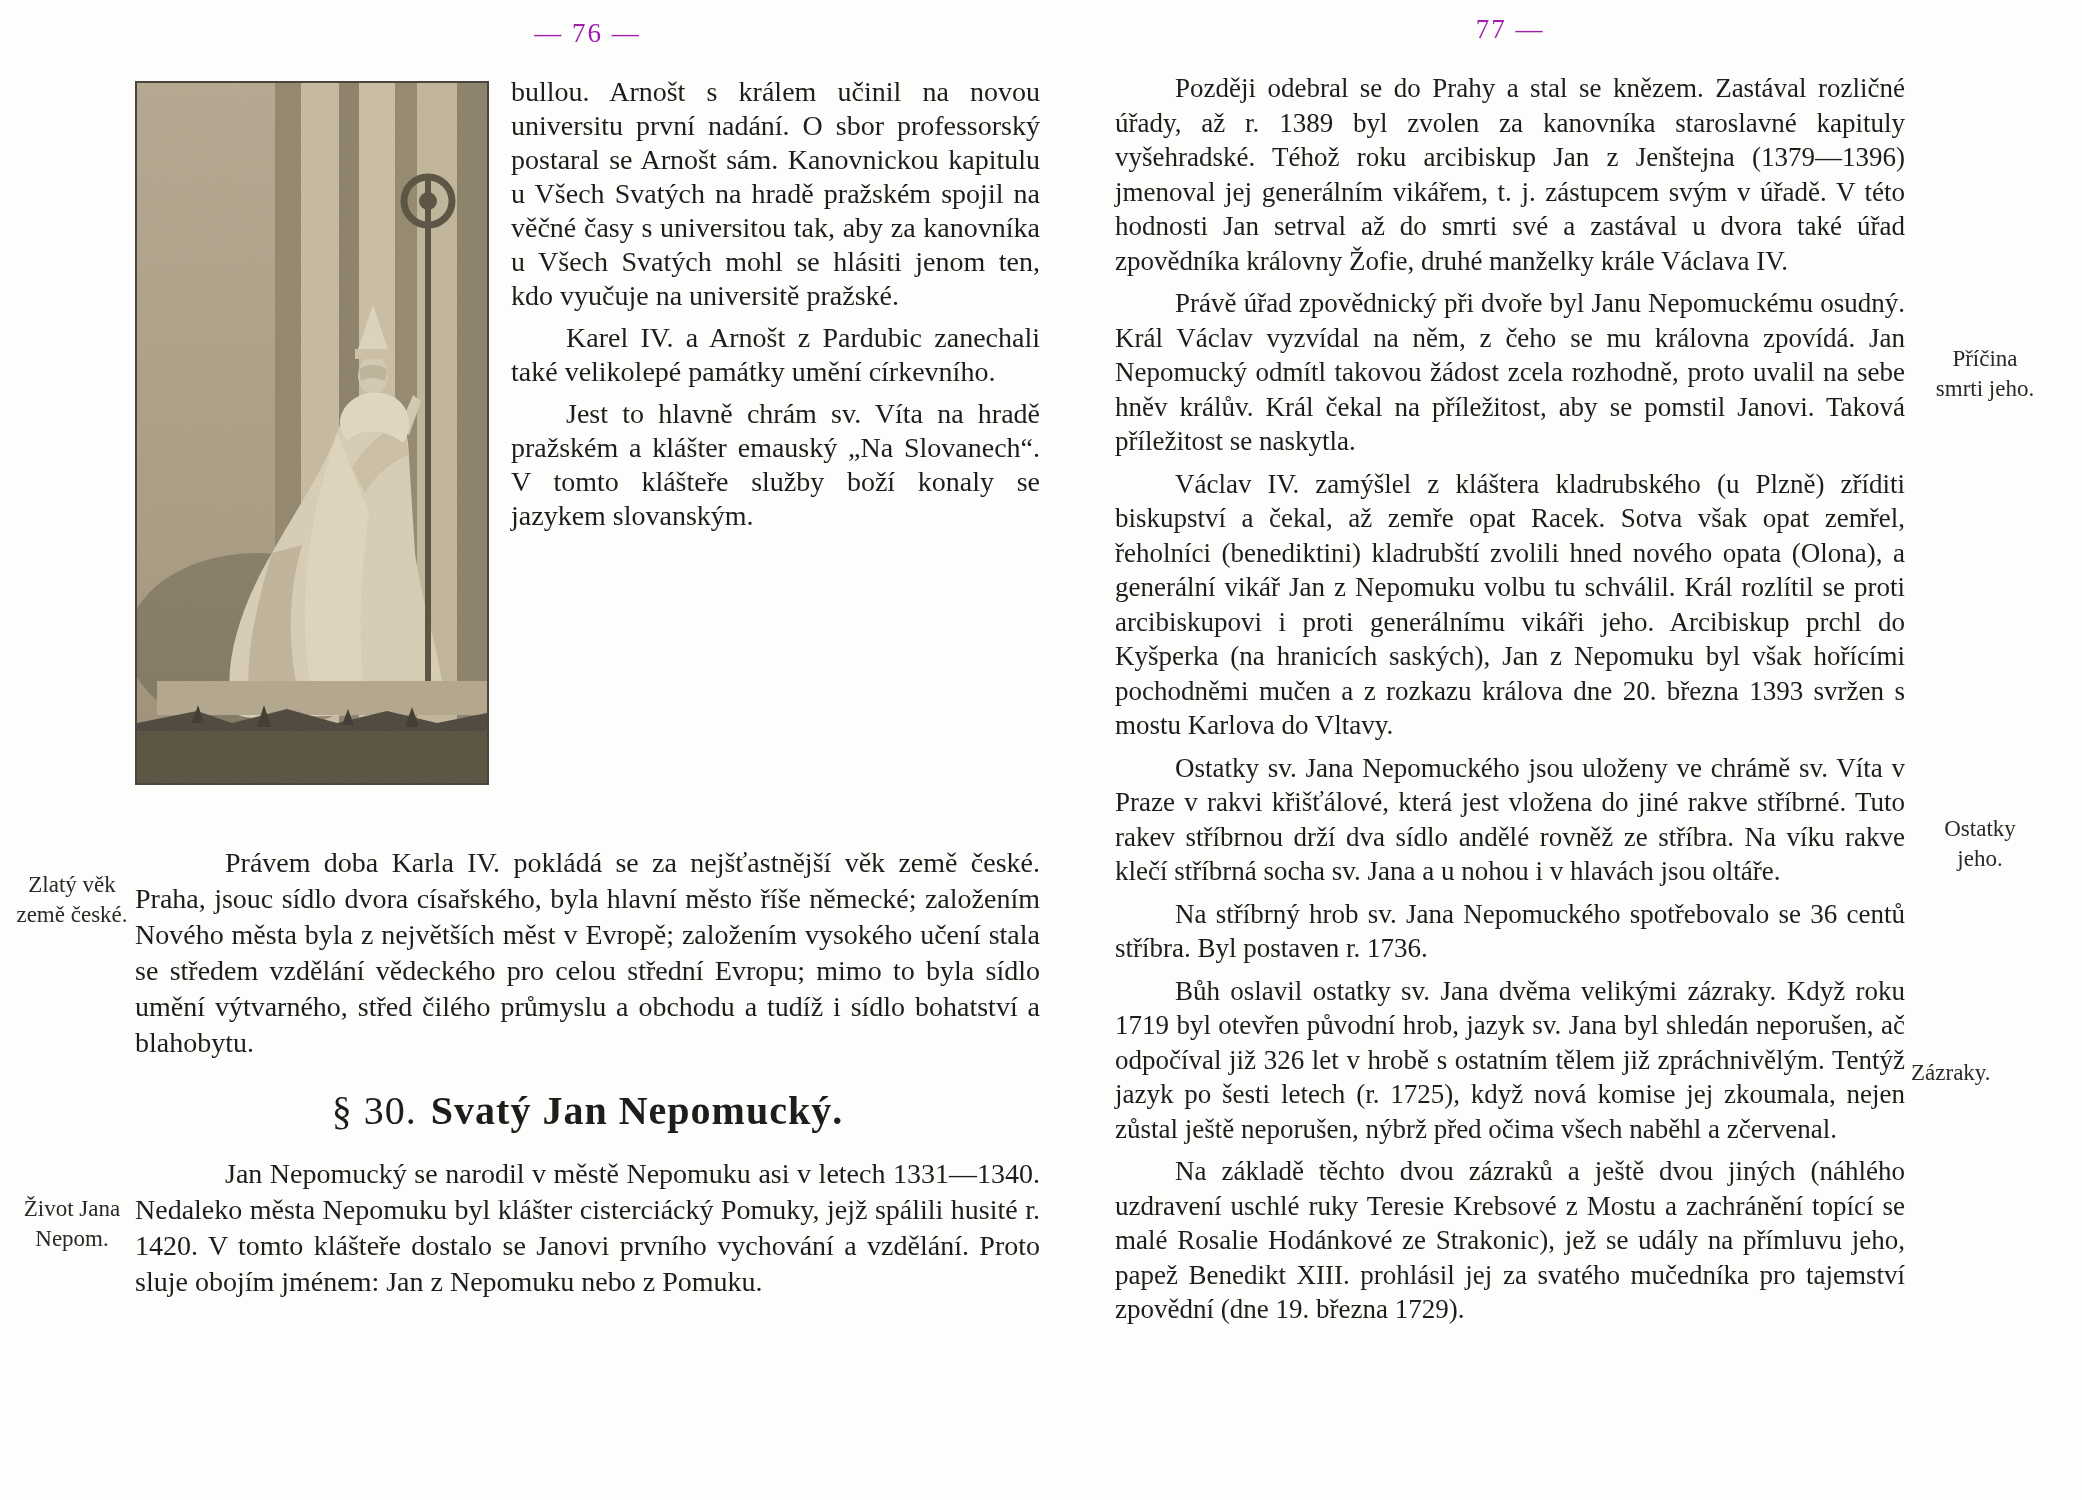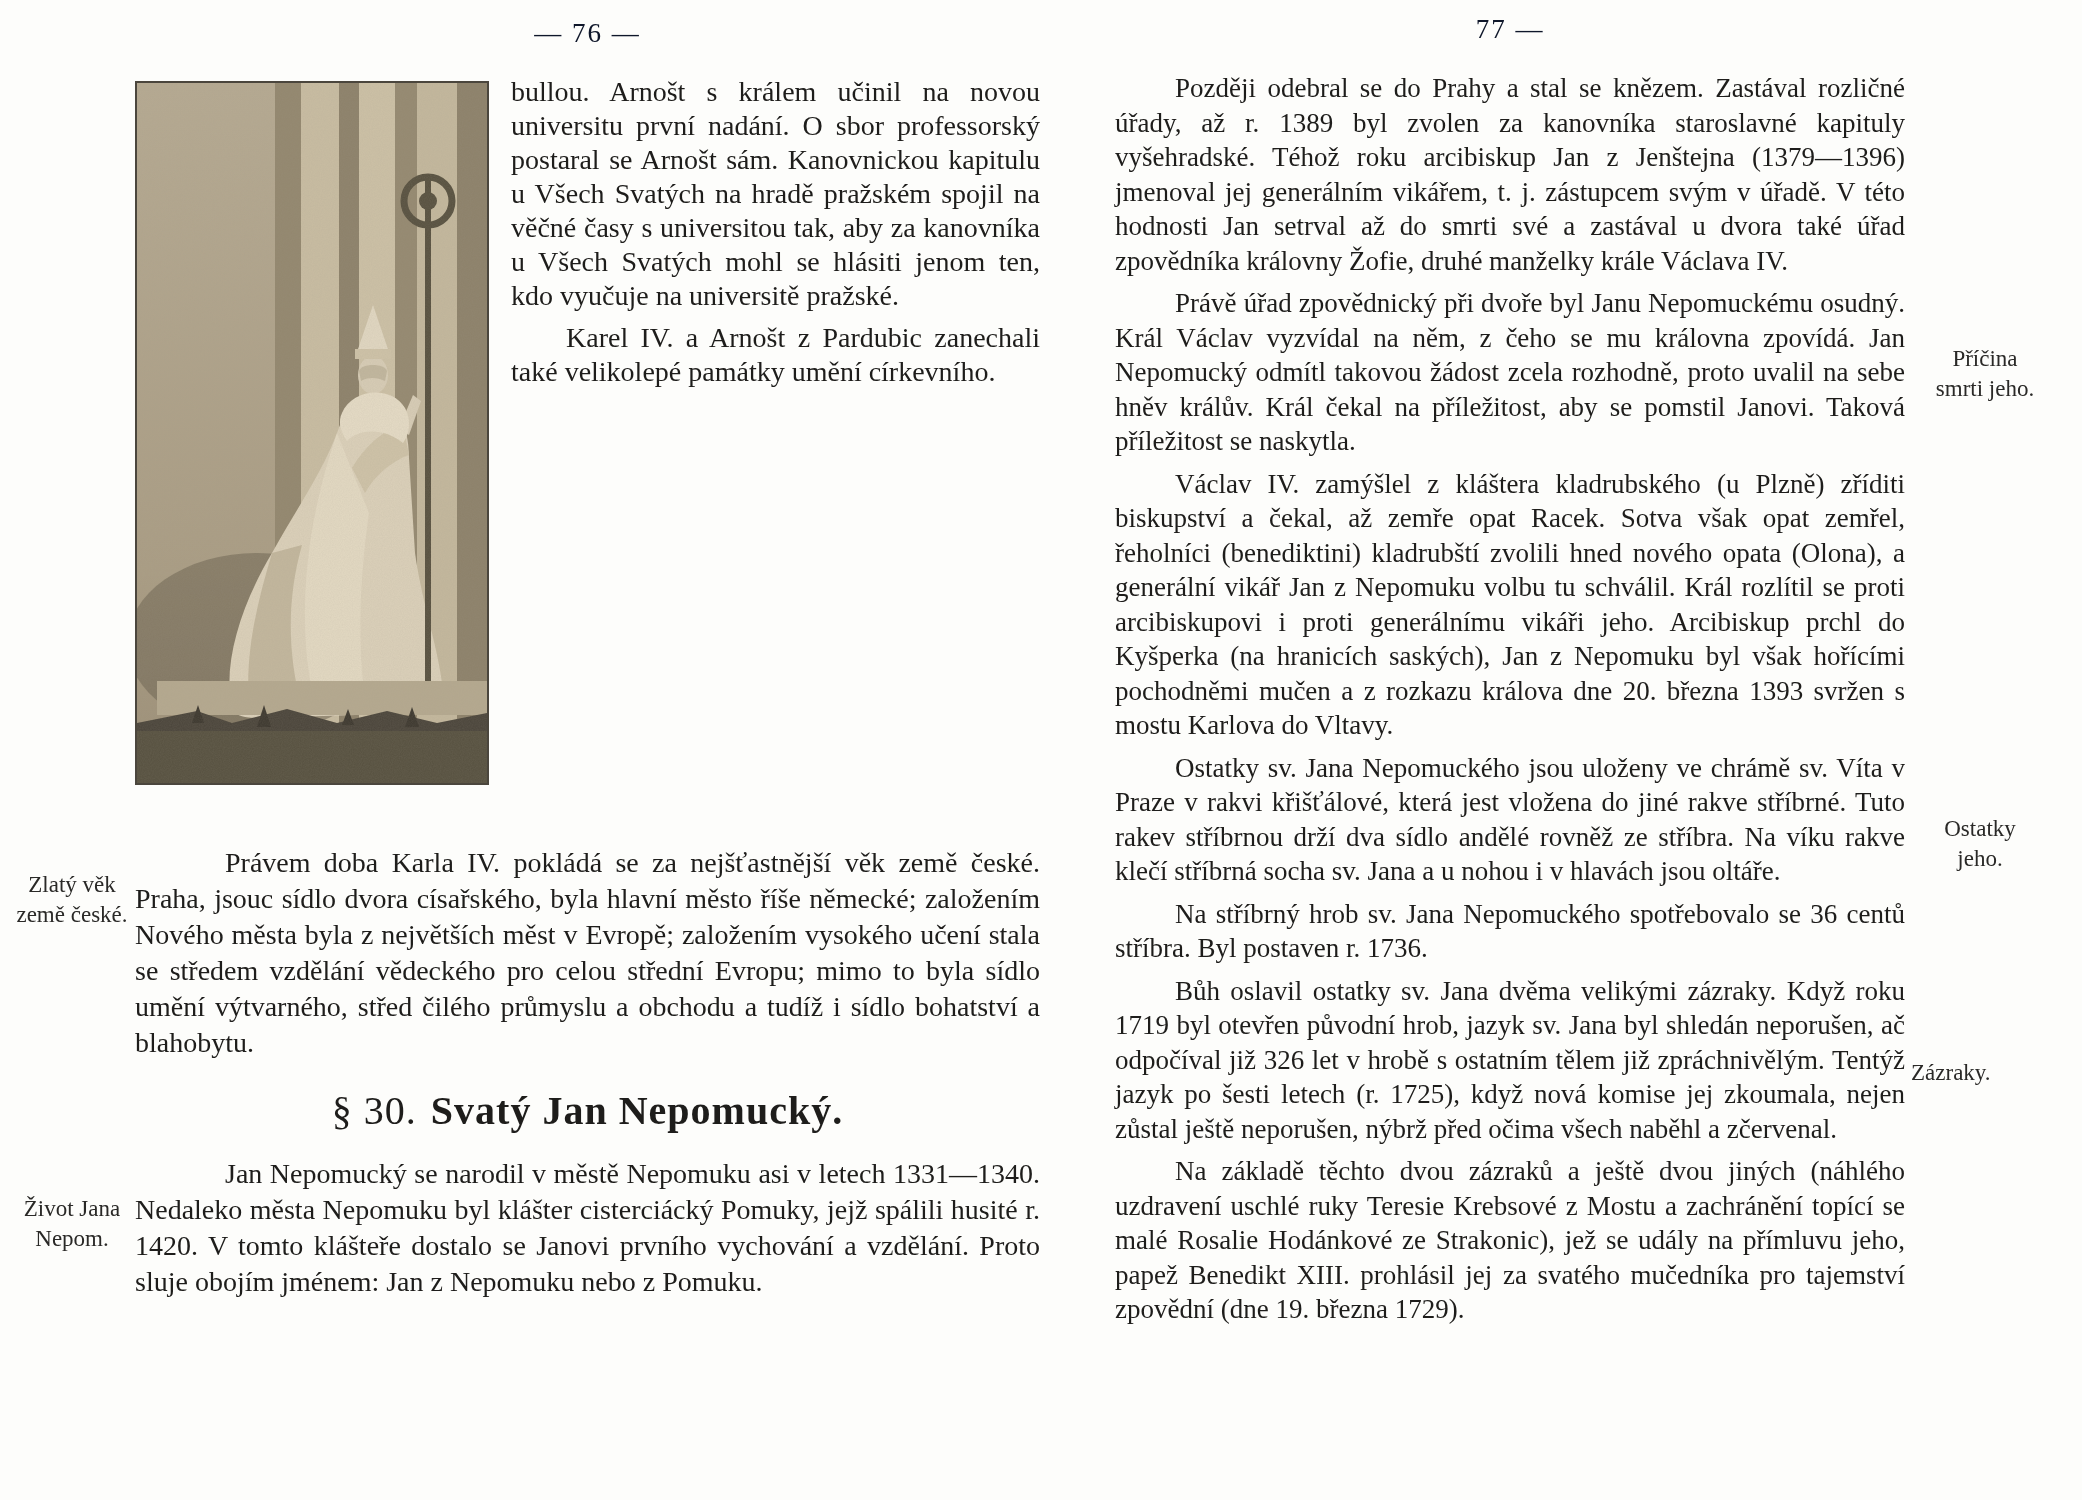--- a/index.html
+++ b/index.html
@@ -11,21 +11,21 @@
   }
   .page{position:absolute;top:0;height:1500px;}
   .page-left{left:0;width:1041px;}
   .page-right{left:1041px;width:1041px;}
 
   .main-left{position:absolute;left:135px;top:18px;width:905px;}
   .main-right{position:absolute;left:74px;top:14px;width:790px;}
 
   .page-head{
     text-align:center;font-size:27px;letter-spacing:2px;
-    margin:0 0 26px 0;color:#0f172a;
+    margin:0 0 26px 0;color:#a21caf;
   }
 
   
   .figure{float:left;width:354px;margin:6px 22px 60px 0;}
   .photo-frame{
     width:350px;height:700px;border:2px solid #4b463d;
     background:#b3a78f;box-shadow:0 0 0 1px #d8d0bc inset;
   }
   .photo-frame svg{display:block;width:100%;height:100%;}
   .fig-caption{
@@ -156,20 +156,21 @@
             </g>
             <rect x="0" y="648" width="350" height="52" fill="#56503f"></rect>
 
             <rect x="0" y="0" width="350" height="700" filter="url(#grain)" opacity="0.5"></rect>
           </svg>
         </div>
       </div>
 
       <p class="colp">bullou. Arnošt s králem učinil na novou universitu první nadání. O sbor professorský postaral se Arnošt sám. Kanovnickou kapitulu u Všech Svatých na hradě pražském spojil na věčné časy s universitou tak, aby za kanovníka u Všech Svatých mohl se hlásiti jenom ten, kdo vyučuje na universitě pražské.</p>
       <p class="colp indent-sm">Karel IV. a Arnošt z Pardubic zanechali také velikolepé památky umění církevního.</p>
+      <p class="colp indent-sm">Jest to hlavně chrám sv. Víta na hradě pražském a klášter emauský „Na Slovanech“. V tomto klášteře služby boží konaly se jazykem slovanským.</p>
 
       <div class="clear"></div>
 
       <p class="bodyp indent-lg">Právem doba Karla IV. pokládá se za nejšťastnější věk země české. Praha, jsouc sídlo dvora císařského, byla hlavní město říše německé; založením Nového města byla z největších měst v Evropě; založením vysokého učení stala se středem vzdělání vědeckého pro celou střední Evropu; mimo to byla sídlo umění výtvarného, střed čilého průmyslu a obchodu a tudíž i sídlo bohatství a blahobytu.</p>
 
       <h2 class="section-heading">
         <span class="hprefix">§ 30.</span><span class="htitle">Svatý Jan Nepomucký.</span>
       </h2>
 
       <p class="bodyp indent-lg">Jan Nepomucký se narodil v městě Nepomuku asi v letech 1331—1340. Nedaleko města Nepomuku byl klášter cisterciácký Pomuky, jejž spálili husité r. 1420. V tomto klášteře dostalo se Janovi prvního vychování a vzdělání. Proto sluje obojím jménem: Jan z Nepomuku nebo z Pomuku.</p>

